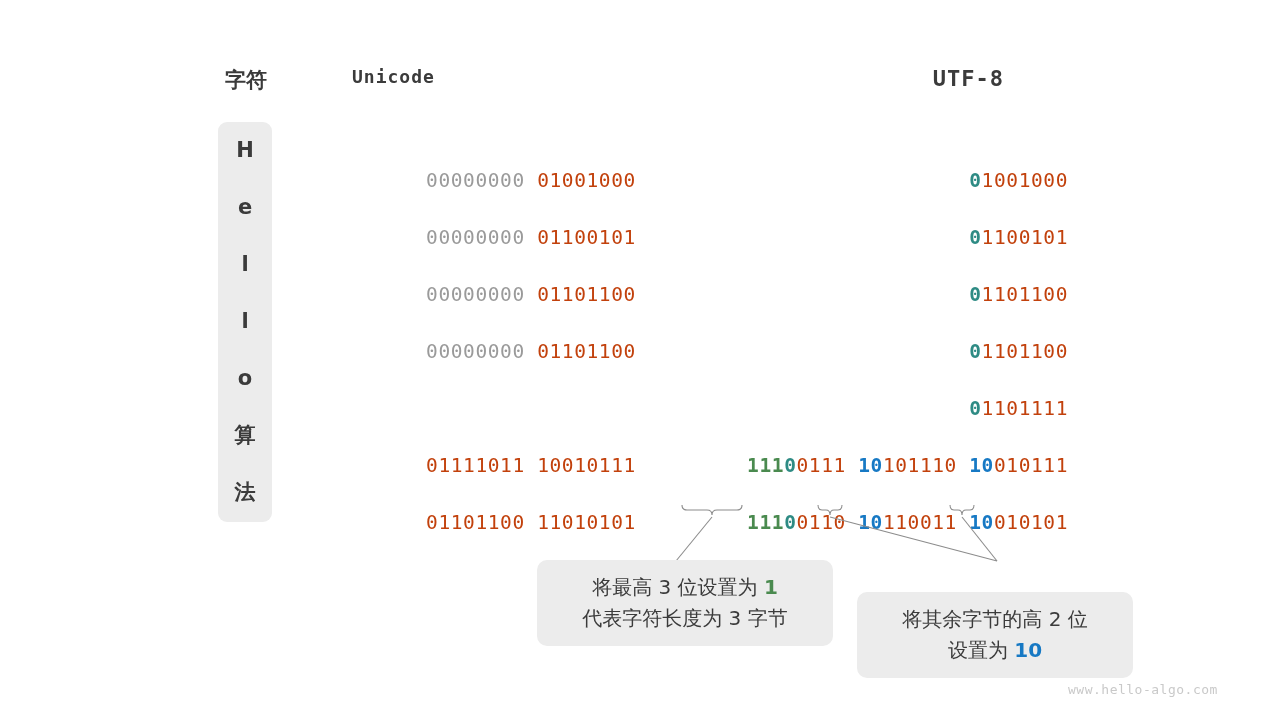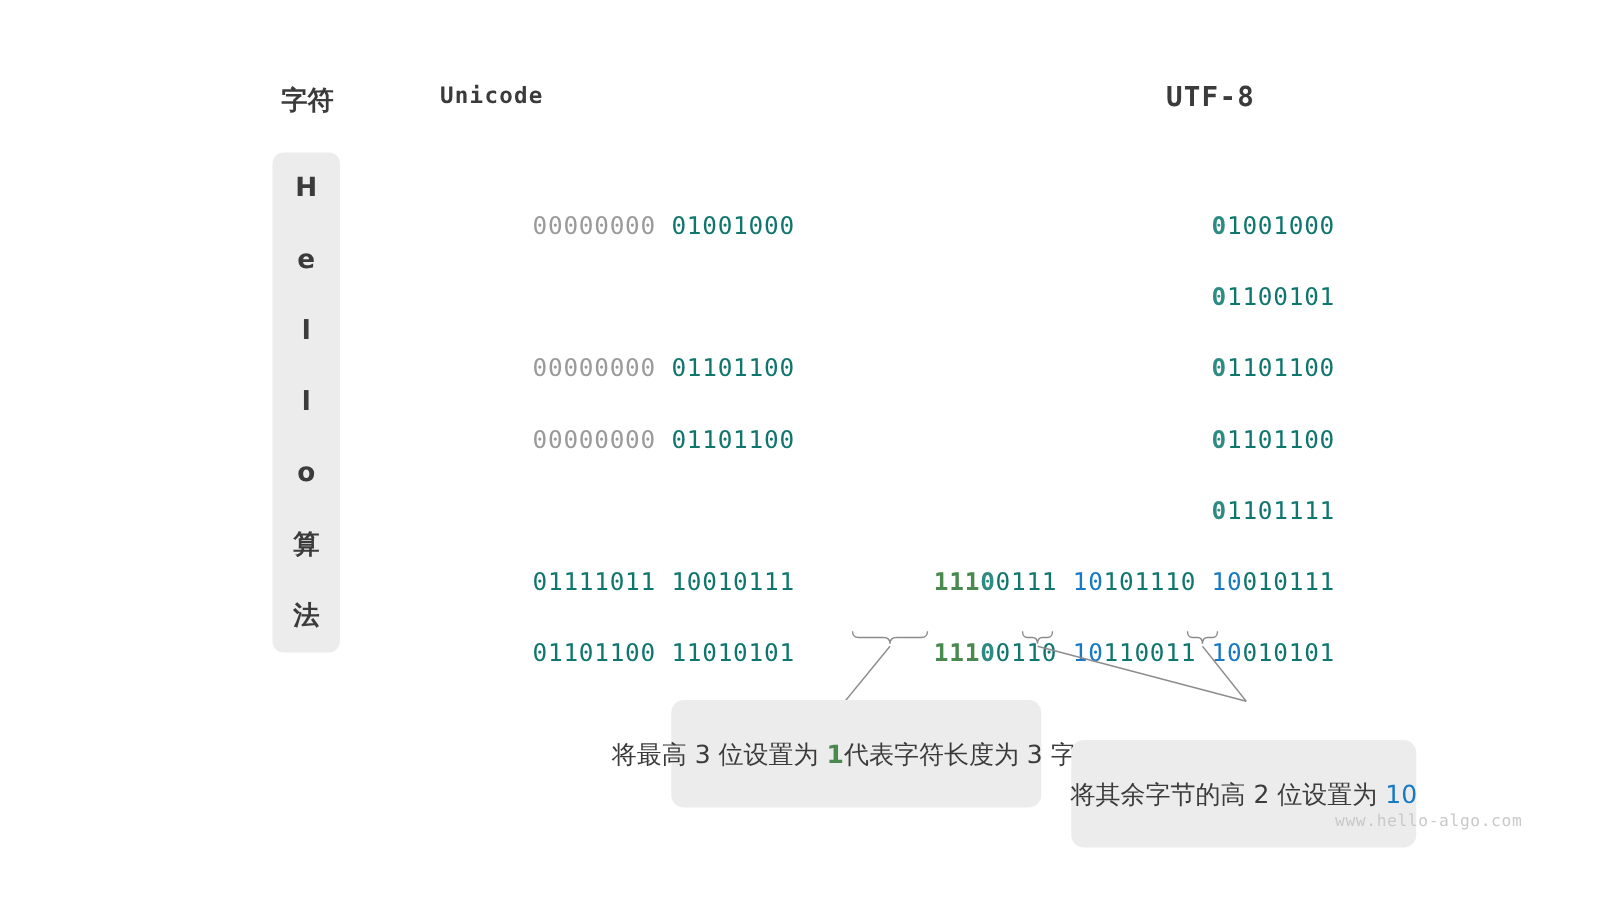--- a/index.html
+++ b/index.html
@@ -94,47 +94,47 @@
     left: 604px;
     width: 464px;
     text-align: right;
     font-family: "DejaVu Sans Mono", "Liberation Mono", monospace;
     font-size: 19.5px;
     letter-spacing: 0.6px;
     white-space: pre;
     line-height: 30px;
   }
   .bits-dim  { color: #9a9a9a; margin-top: 12px; }
-  .bits-dark { color: #0f766e; }
+  .bits-dark { color: #c2410c; }
   .bits-teal { color: #2e8b84; font-weight: bold; }
   .bits-green{ color: #4a8a4f; font-weight: bold; }
-  .bits-blue { color: #1779c4; font-weight: normal; }
+  .bits-blue { color: #1779c4; font-weight: bold; }
 
   
   .note-box {
     position: absolute;
     background: #ececec;
     border-radius: 10px;
     display: flex;
-    flex-direction: row;
+    flex-direction: column;
     align-items: center;
     justify-content: center;
     font-size: 20px;
     color: #3b3b3b;
     line-height: 31px;
   }
   #note-1 { left: 537px; top: 560px; width: 296px; height: 86px; }
   #note-2 { left: 857px; top: 560px; width: 276px; height: 86px; margin-top: 32px; }
   .note-line { white-space: pre; }
 
   
   #watermark {
     position: absolute;
     left: 1068px;
-    top: 650px;
+    top: 682px;
     font-family: "DejaVu Sans Mono", "Liberation Mono", monospace;
     font-size: 13px;
     color: #c9c9c9;
     letter-spacing: 0.5px;
   }
 
   
   #connectors {
     position: absolute;
     left: 0;
@@ -166,20 +166,23 @@
   <div class="row" style="top:136px">
     <div class="unicode-cell">
       <span class="bits-dim">00000000</span><span class="bits-dim"> </span><span class="bits-dark">01001000</span>
     </div>
     <div class="utf8-cell">
       <span class="bits-teal">0</span><span class="bits-dark">1001000</span>
     </div>
   </div>
 
   <div class="row" style="top:193px">
+    <div class="unicode-cell">
+      <span class="bits-dim">00000000</span><span class="bits-dim"> </span><span class="bits-dark">01100101</span>
+    </div>
     <div class="utf8-cell">
       <span class="bits-teal">0</span><span class="bits-dark">1100101</span>
     </div>
   </div>
 
   <div class="row" style="top:250px">
     <div class="unicode-cell">
       <span class="bits-dim">00000000</span><span class="bits-dim"> </span><span class="bits-dark">01101100</span>
     </div>
     <div class="utf8-cell">

